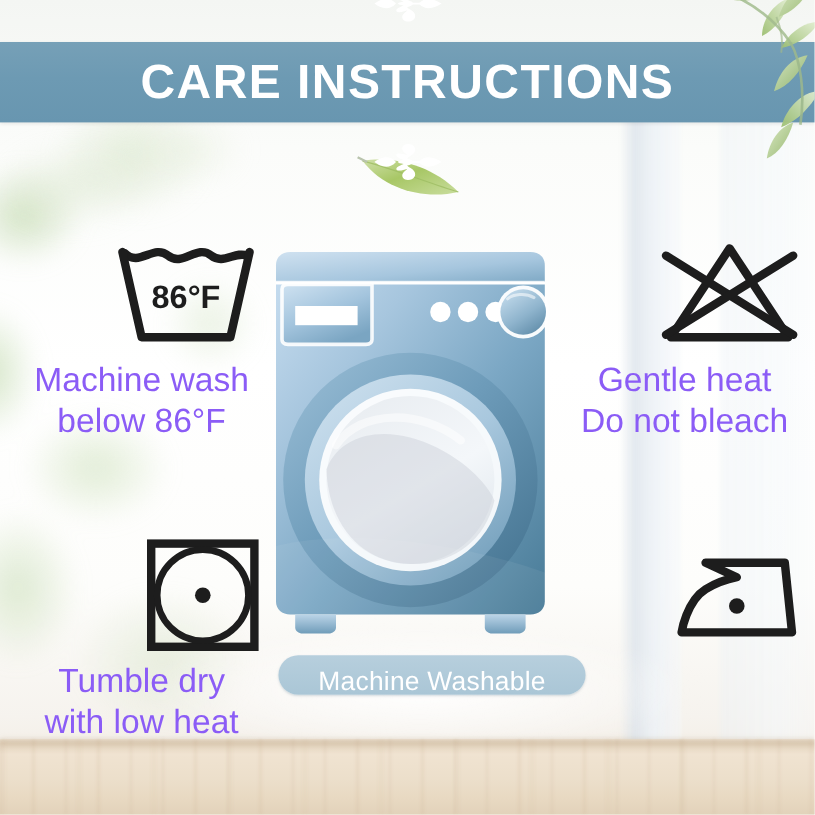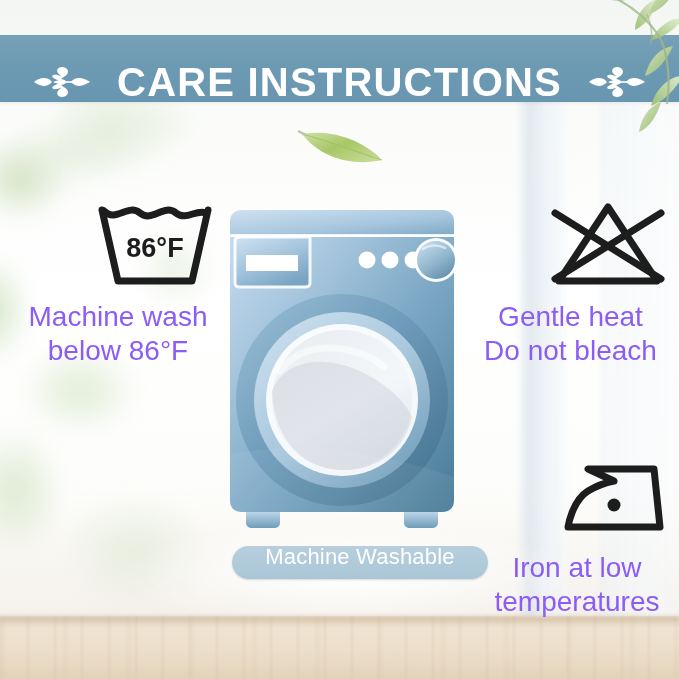--- a/index.html
+++ b/index.html
@@ -137,24 +137,25 @@
 
   
   .banner {
     position: absolute;
     left: 0;
     top: 35px;
     width: 679px;
     height: 67px;
     background: linear-gradient(to bottom, #76a0b7 0%, #6d9ab3 45%, #6896b0 100%);
     display: flex;
-    align-items: flex-end;
+    align-items: center;
     justify-content: center;
     gap: 26px;
     box-shadow: 0 1px 3px rgba(0,0,0,0.08);
+    flex-direction: column;
   }
   .banner-title {
     color: #ffffff;
     font-size: 40px;
     font-weight: bold;
     letter-spacing: 1.2px;
     line-height: 1;
     white-space: nowrap;
     font-family: "Liberation Sans", sans-serif;
   }
@@ -219,21 +220,21 @@
   
   .badge {
     position: absolute;
     left: 232px;
     top: 546px;
     width: 256px;
     height: 33px;
     border-radius: 17px;
     background: linear-gradient(to bottom, #b7cfdd 0%, #aac6d6 100%);
     display: flex;
-    align-items: flex-start;
+    align-items: flex-end;
     justify-content: center;
     box-shadow: 0 1px 2px rgba(90,120,140,0.25);
   }
   .badge-text {
     color: #ffffff;
     font-size: 22px;
     letter-spacing: 0.2px;
     line-height: 1;
     font-family: "Liberation Sans", sans-serif;
   }
@@ -326,30 +327,39 @@
       <svg width="130" height="92" viewBox="0 0 130 92">
         <path d="M65 8 L114 82 L16 82 Z" fill="none" stroke="#1d1d1d" stroke-width="7" stroke-linejoin="round"></path>
         <line x1="12" y1="14" x2="118" y2="80" stroke="#1d1d1d" stroke-width="7" stroke-linecap="round"></line>
         <line x1="118" y1="14" x2="12" y2="80" stroke="#1d1d1d" stroke-width="7" stroke-linecap="round"></line>
       </svg>
     </div>
     <div class="cap">Gentle heat
 Do not bleach</div>
   </div>
 
+  <div class="cell cell-bl">
+    <div class="icon-wrap">
+      <svg width="98" height="98" viewBox="0 0 98 98">
+        <rect x="6" y="6" width="86" height="86" fill="none" stroke="#1d1d1d" stroke-width="7"></rect>
+        <circle cx="49" cy="49" r="38" fill="none" stroke="#1d1d1d" stroke-width="5.5"></circle>
+        <circle cx="49" cy="49" r="6.5" fill="#1d1d1d"></circle>
+      </svg>
+    </div>
+    <div class="cap">Tumble dry
+with low heat</div>
+  </div>
 
   <div class="cell cell-br">
     <div class="icon-wrap">
       <svg width="118" height="86" viewBox="0 0 118 86">
         <path d="M30 16 L96 16 L102 74 L10 74 C10 74, 14 48, 30 38 C40 32, 46 30, 56 28 L30 16 Z" fill="none" stroke="#1d1d1d" stroke-width="7" stroke-linejoin="round" stroke-linecap="round"></path>
         <circle cx="56" cy="52" r="6.5" fill="#1d1d1d"></circle>
       </svg>
     </div>
-    <div class="cap">Iron at low
-temperatures</div>
   </div>
 
   <svg class="washer" viewBox="0 0 236 330">
     <defs>
       <linearGradient id="bodyg" x1="0" y1="0" x2="1" y2="1">
         <stop offset="0%" stop-color="#c4dbee"></stop>
         <stop offset="25%" stop-color="#a7c6de"></stop>
         <stop offset="55%" stop-color="#7ba7c4"></stop>
         <stop offset="100%" stop-color="#477a96"></stop>
       </linearGradient>

